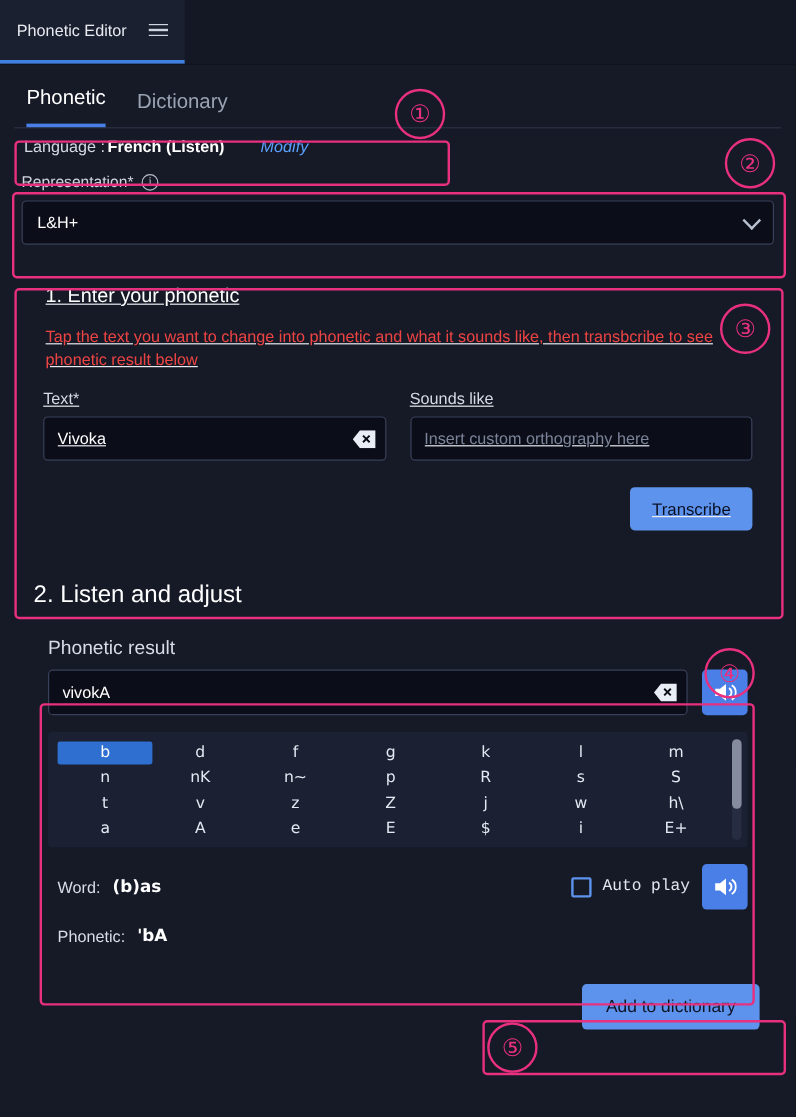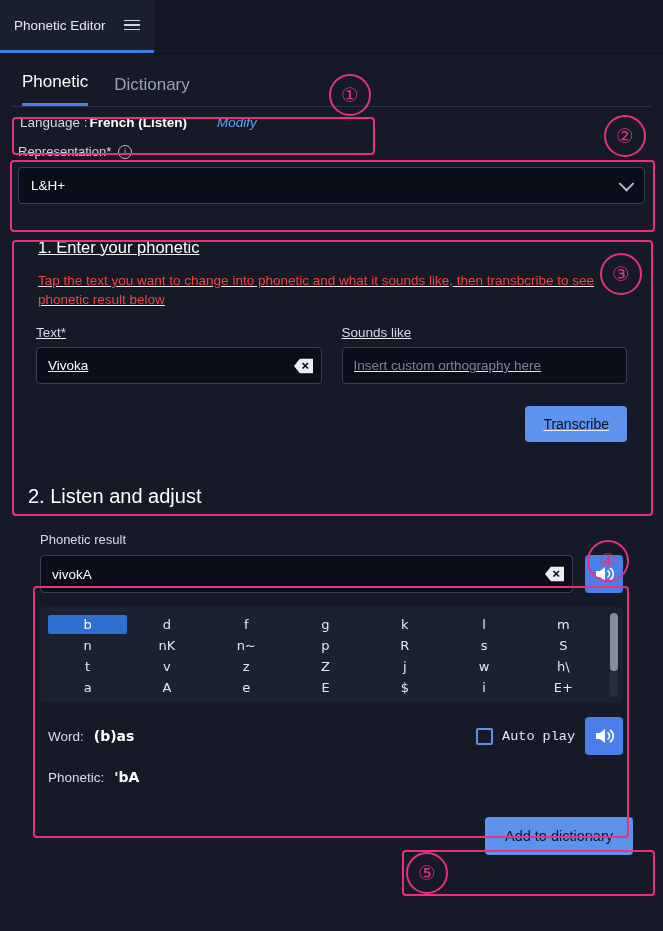--- a/index.html
+++ b/index.html
@@ -198,21 +198,21 @@
 
   
   .sec2-title {
     font-size: 20px; font-weight: 400; color: #ffffff;
     margin: 25px 0 12px 18px;
   }
   .result-box {
     margin: 0 18px;
     padding: 12px 12px 14px 12px;
   }
-  .result-label { font-size: 13px; color: #d8dce6; margin-bottom: 8px; }
+  .result-label { font-size: 16px; color: #d8dce6; margin-bottom: 8px; }
   .result-row { display: flex; align-items: center; gap: 12px; }
   .result-row .input-wrap { flex: 1; height: 38px; }
   .speaker-btn {
     width: 38px; height: 38px;
     background: #4a7fe8;
     border-radius: 4px;
     display: flex; align-items: center; justify-content: center;
     cursor: pointer;
   }
   .speaker-btn svg { display:block; }

